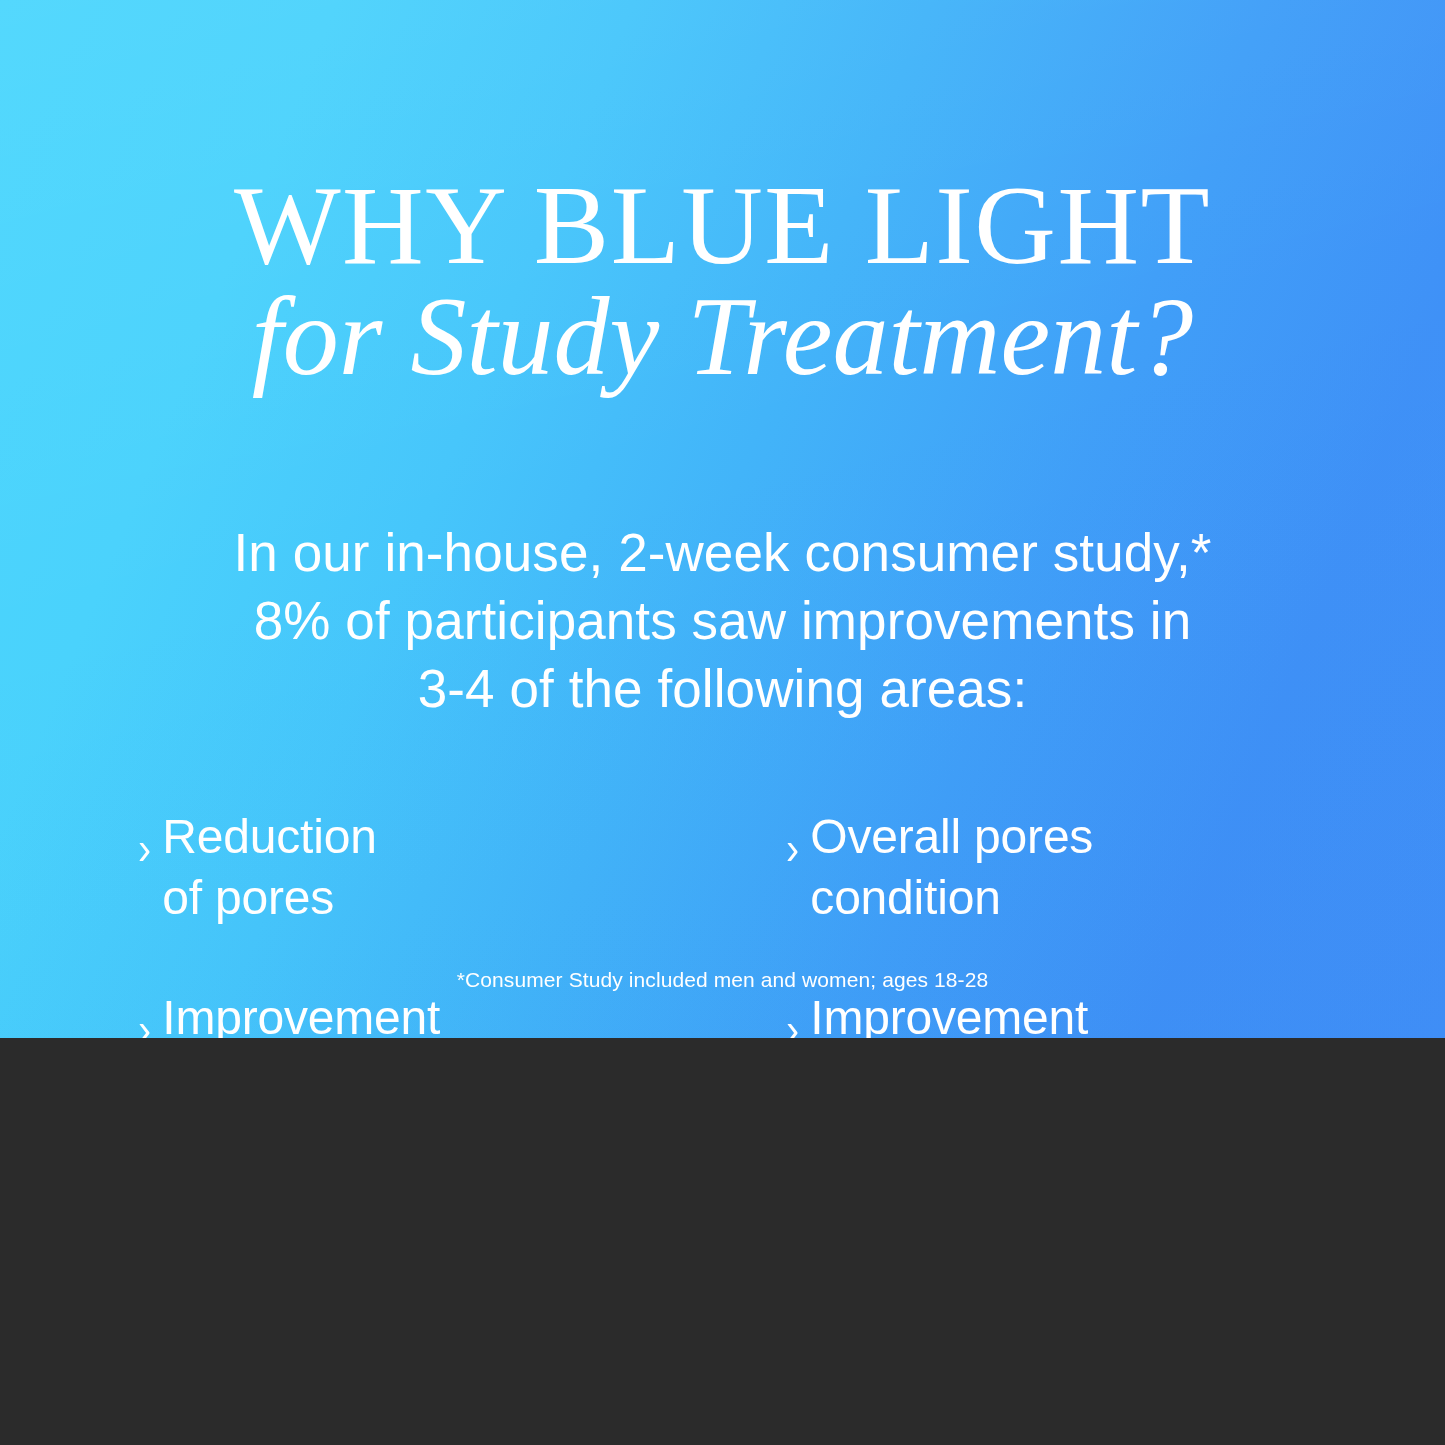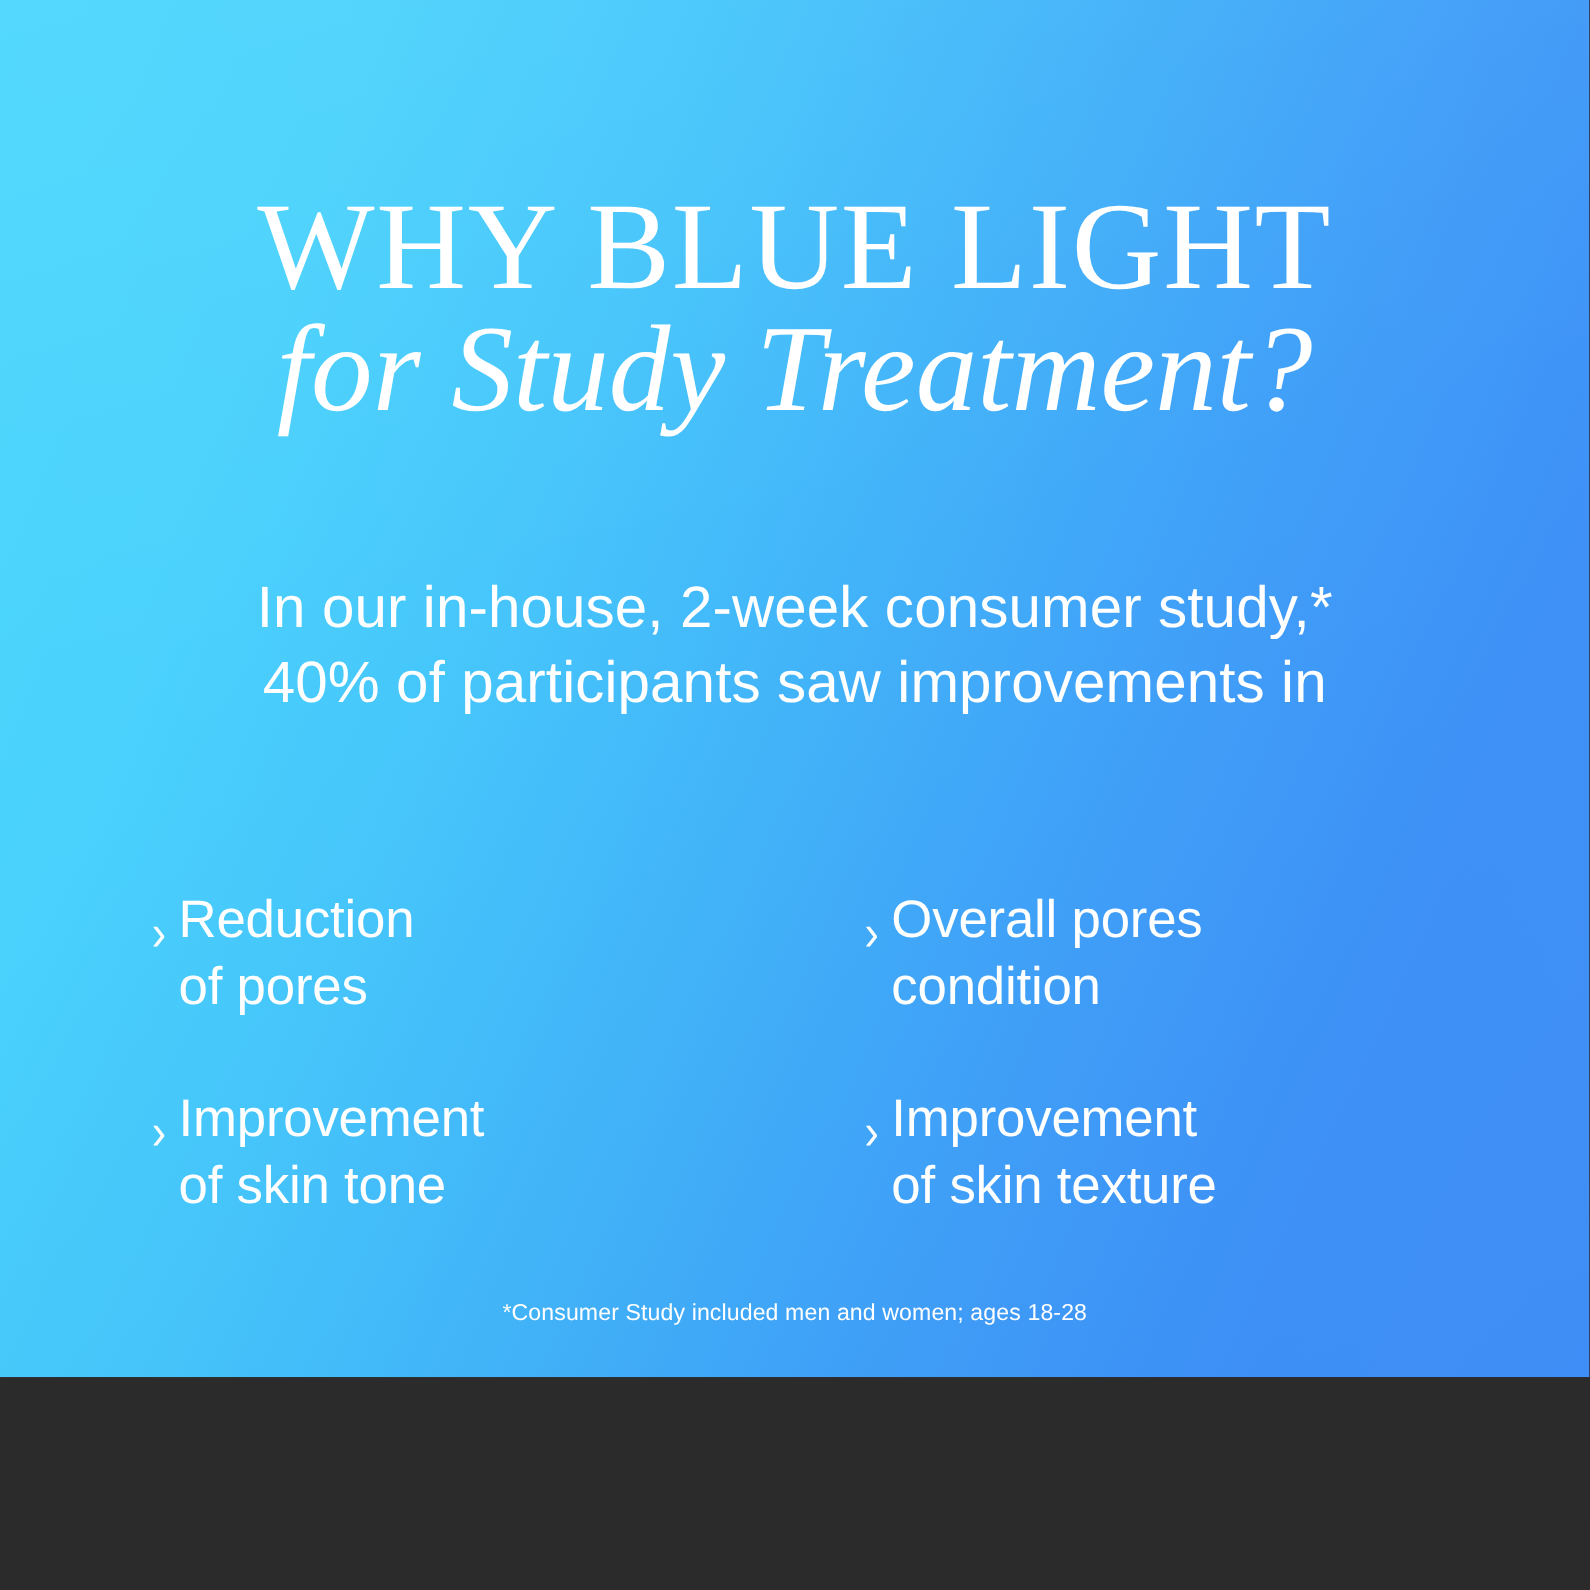--- a/index.html
+++ b/index.html
@@ -3,21 +3,21 @@
 <meta charset="utf-8">
 <style>
   html, body {
     margin: 0;
     padding: 0;
     background: #2b2b2b;
   }
   .canvas {
     position: relative;
     width: 1445px;
-    height: 1252px;
+    height: 1038px;
     overflow: hidden;
     background:
       linear-gradient(112deg,
         #4ad6fd 0%,
         #4ad2fc 18%,
         #46c6fb 34%,
         #42b4f9 50%,
         #409ff8 68%,
         #3f91f7 84%,
         #4190f8 100%);
@@ -136,21 +136,22 @@
 <div class="canvas">
   <div class="layer">
 
     <h1 class="heading">
       <span class="heading-line1">WHY BLUE LIGHT</span>
       <span class="heading-line2">for Study Treatment?</span>
     </h1>
 
     <p class="intro">
       <span class="intro-line">In our in-house, 2-week consumer study,*</span>
-      <span class="intro-line">40% of participants saw improvements in</span>
+      <span class="intro-line">8% of participants saw improvements in</span>
+      <span class="intro-line">3-4 of the following areas:</span>
     </p>
 
     <div class="benefits">
 
       <div class="benefit">
         <span class="chevron">›</span>
         <span class="benefit-label">Reduction
 of pores</span>
       </div>
 

